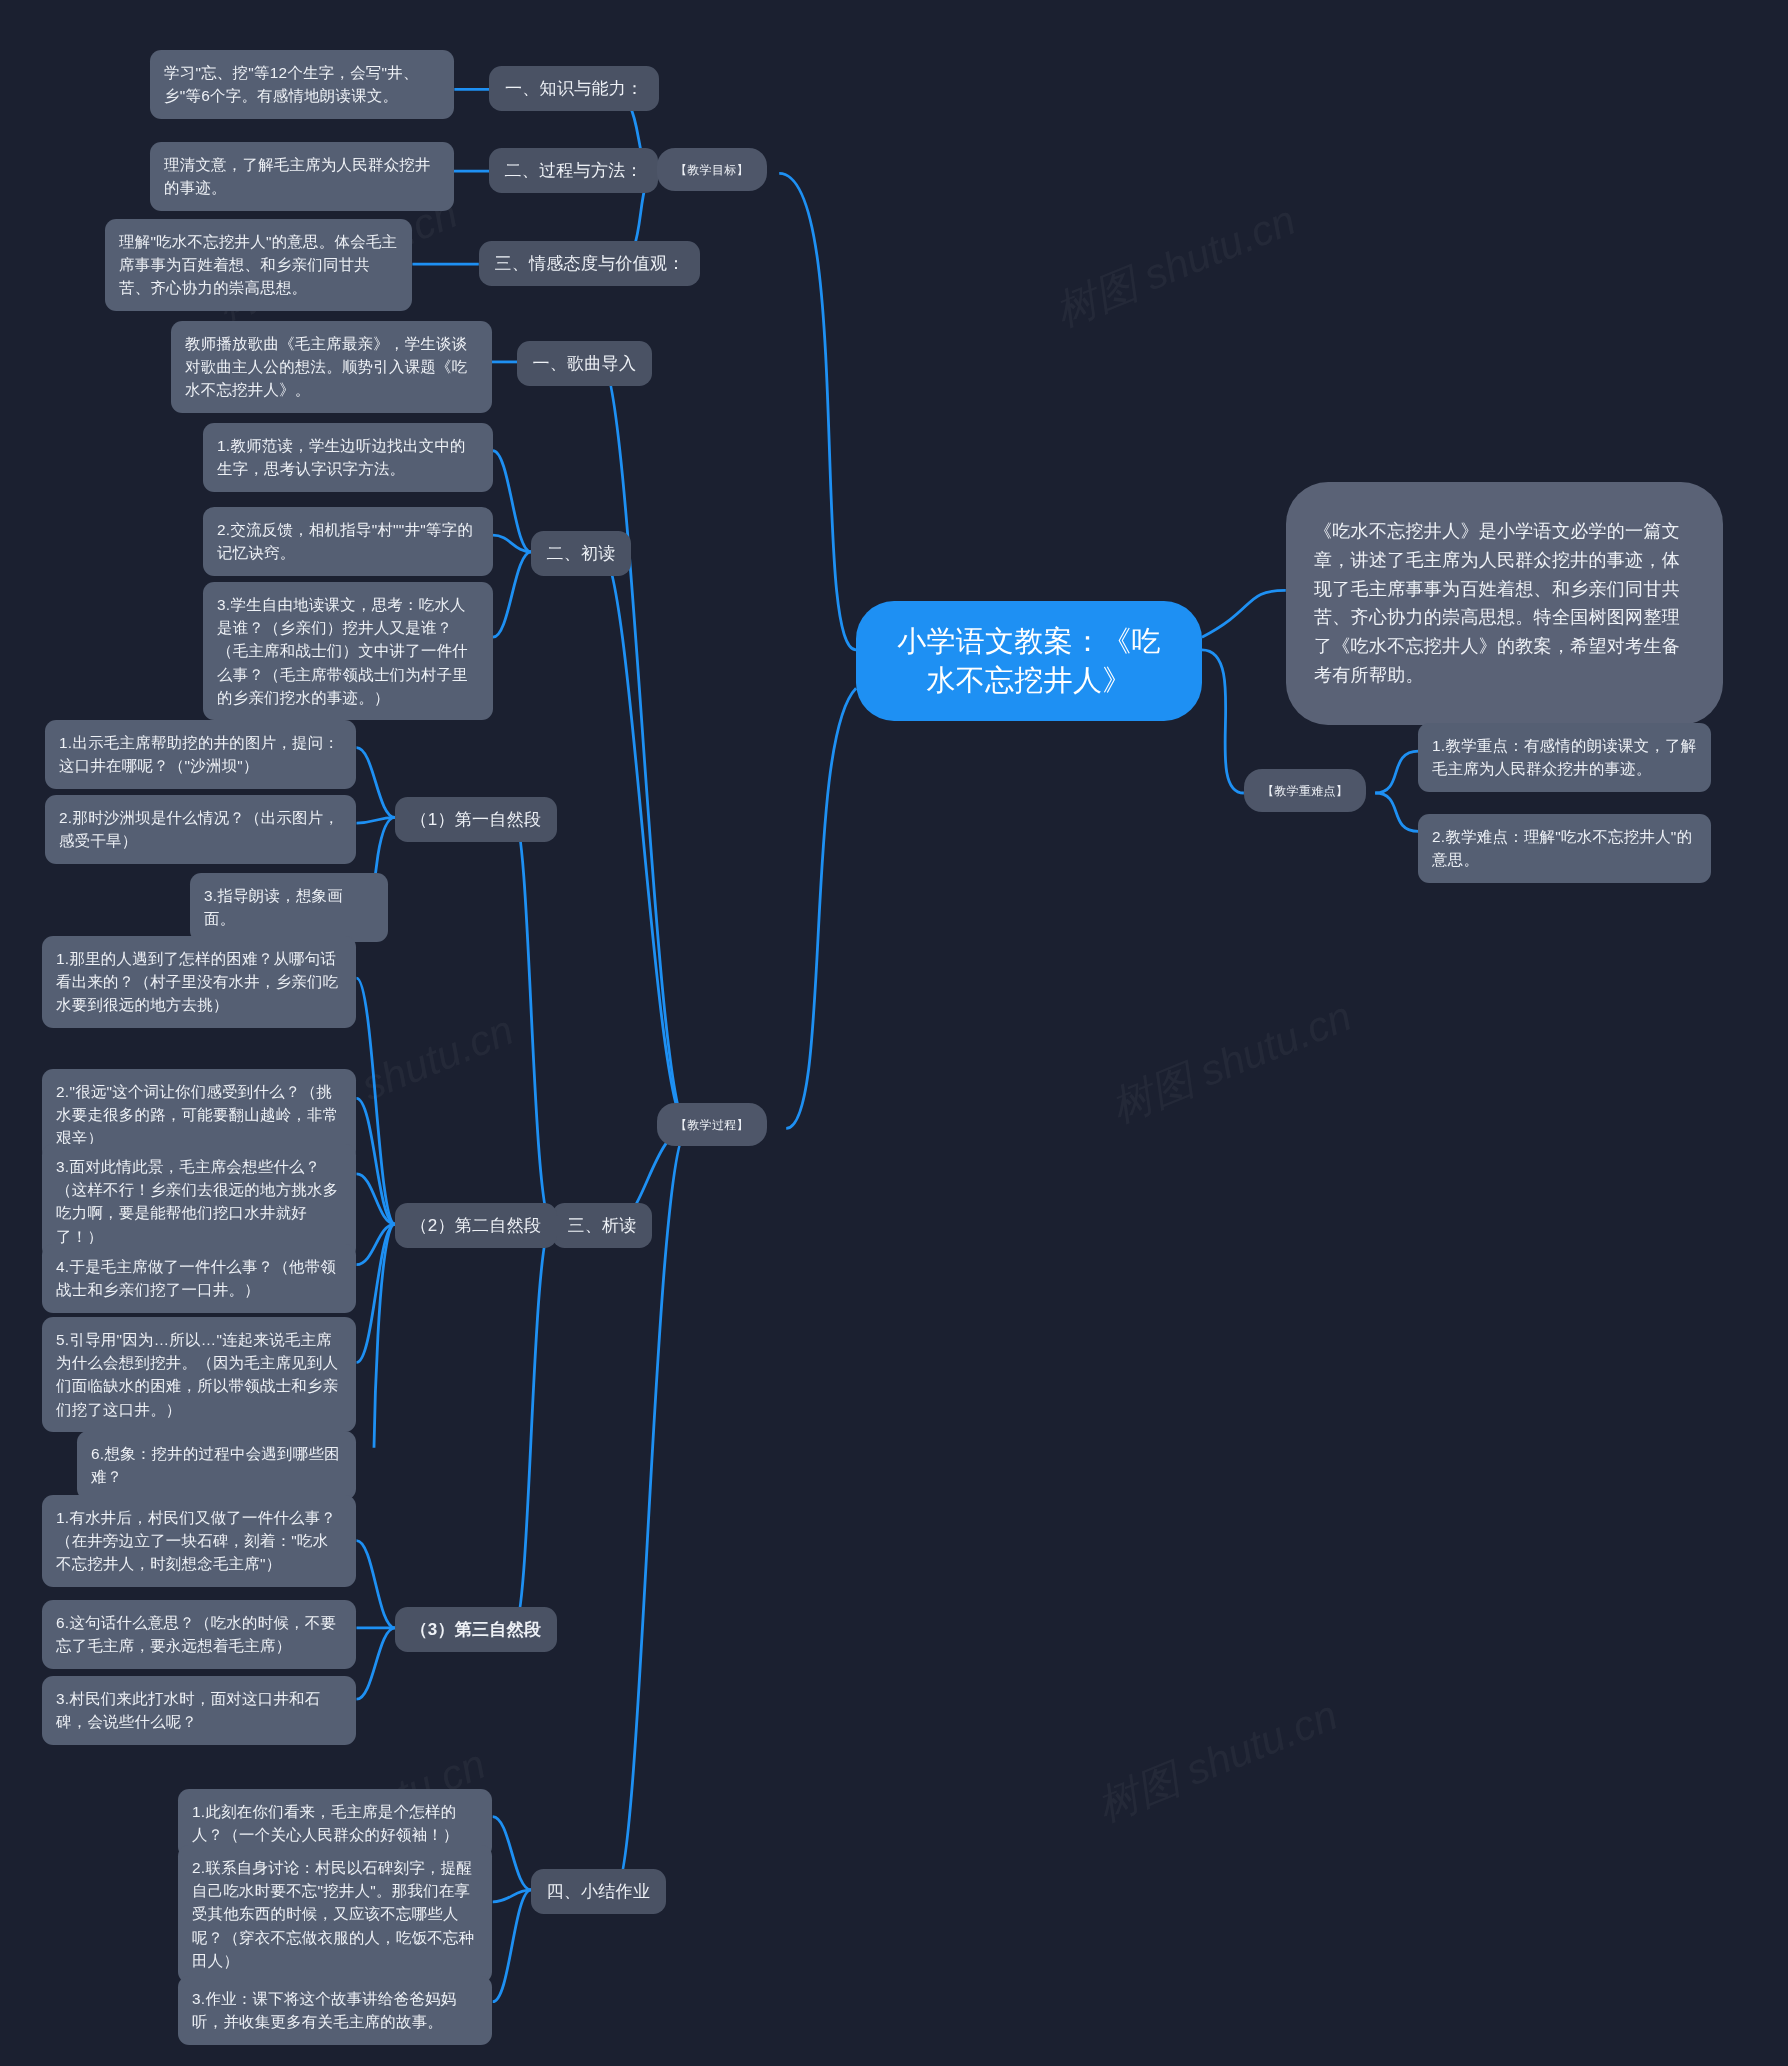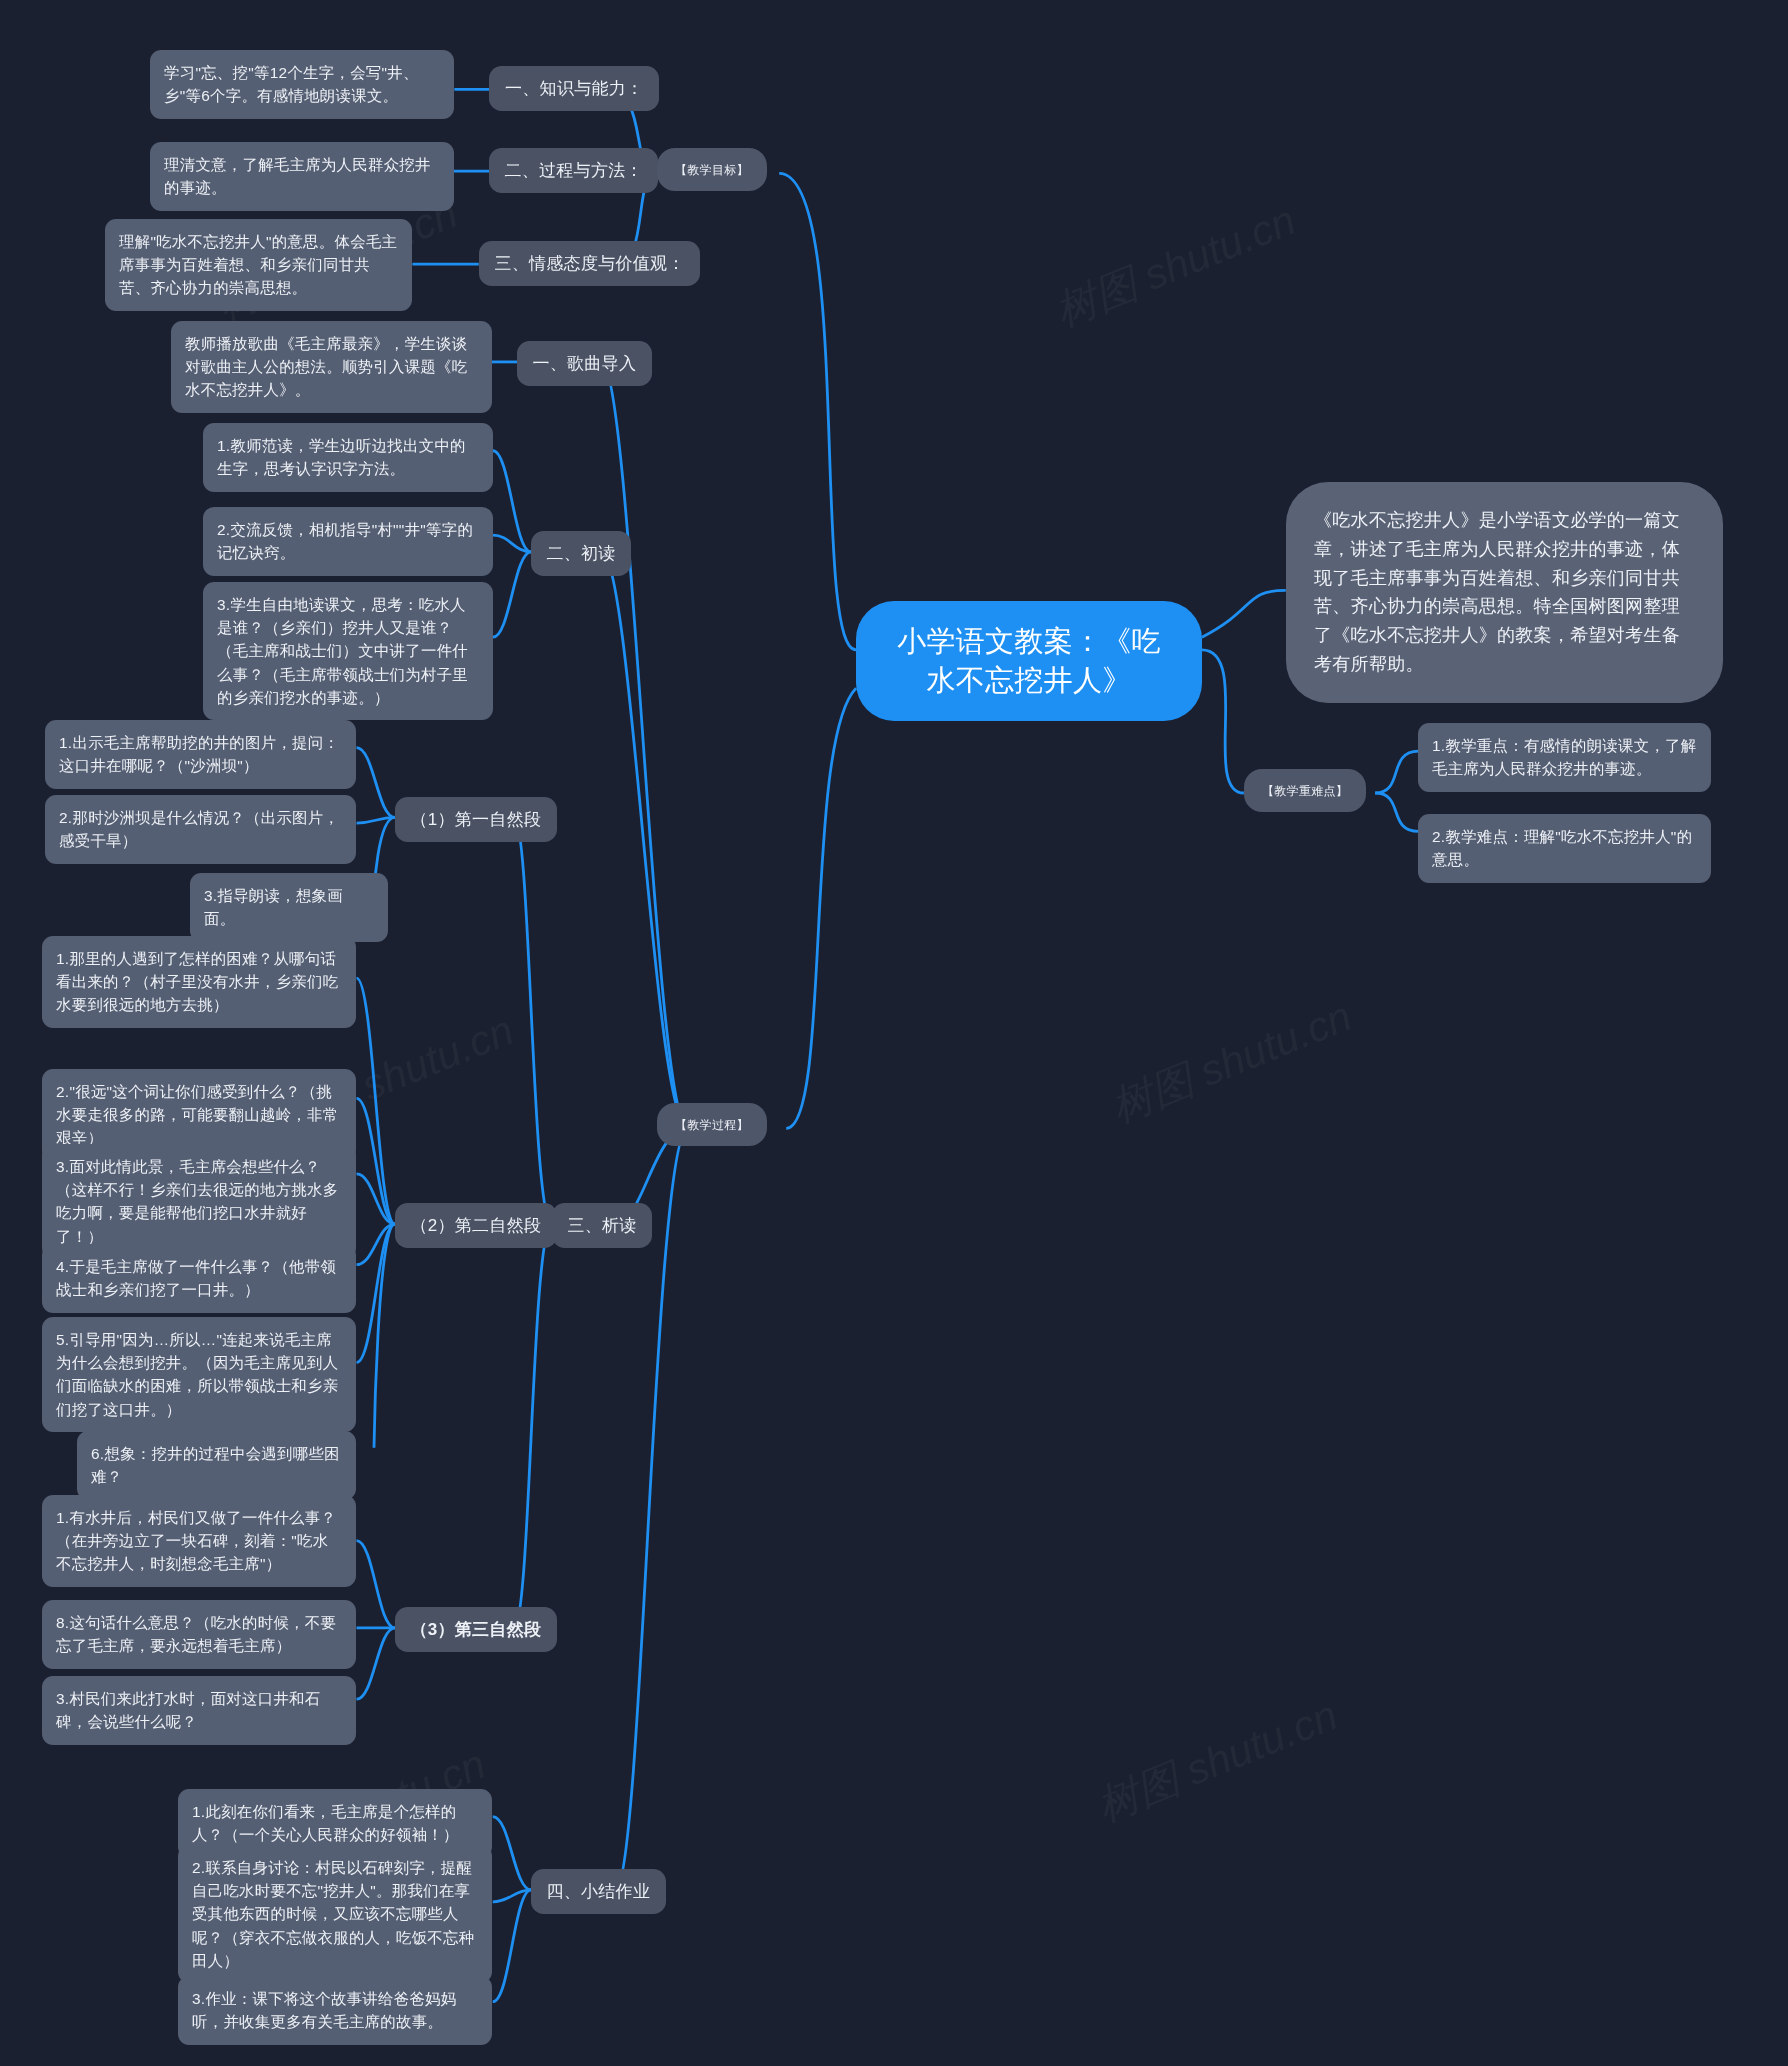--- a/index.html
+++ b/index.html
@@ -6,21 +6,21 @@
   body{font-family:"Liberation Sans","DejaVu Sans",sans-serif;}
   #canvas{position:relative;width:1789px;height:2066px;background:#1b2030;overflow:hidden;}
   svg#wires{position:absolute;left:0;top:0;width:1789px;height:2066px;pointer-events:none;}
   .node{position:absolute;box-sizing:border-box;background:#555f73;color:#eef1f6;
         border-radius:11.2px;padding:11.2px 14px;line-height:1.5;letter-spacing:0.3px;}
   .leaf{font-size:15.4px;}
   .branch{background:#4a5264;font-size:17px;text-align:center;padding:9.8px 15.4px;border-radius:12.6px;}
   .section{background:#4e5669;font-size:12px;text-align:center;padding:12.6px 18px;border-radius:18px;}
   .root{background:#1e90f3;color:#fff;font-size:29px;text-align:center;
         border-radius:38px;padding:21px 31px;line-height:1.35;}
-  .summary{background:#5a6276;border-radius:42px;font-size:18px;line-height:1.6;padding:24px 28px;}
+  .summary{background:#5a6276;border-radius:42px;font-size:18px;line-height:1.6;padding:35px 28px;}
   .wm{position:absolute;color:rgba(255,255,255,.045);font-size:42px;font-style:italic;
       transform:rotate(-22deg);pointer-events:none;user-select:none;white-space:nowrap;}
 </style>
 </head>
 <body>
 
 <div id="canvas">
 
   <div class="wm" style="left:210px;top:231px;">树图 shutu.cn</div>
   <div class="wm" style="left:1048px;top:238px;">树图 shutu.cn</div>
@@ -125,21 +125,21 @@
   <div class="node branch" style="left:395px;top:1203px;">（2）第二自然段</div>
   <div class="node leaf" style="left:42px;top:936px;width:314px;">1.那里的人遇到了怎样的困难？从哪句话看出来的？（村子里没有水井，乡亲们吃水要到很远的地方去挑）</div>
   <div class="node leaf" style="left:42px;top:1069px;width:314px;">2."很远"这个词让你们感受到什么？（挑水要走很多的路，可能要翻山越岭，非常艰辛）</div>
   <div class="node leaf" style="left:42px;top:1144px;width:314px;">3.面对此情此景，毛主席会想些什么？（这样不行！乡亲们去很远的地方挑水多吃力啊，要是能帮他们挖口水井就好了！）</div>
   <div class="node leaf" style="left:42px;top:1244px;width:314px;">4.于是毛主席做了一件什么事？（他带领战士和乡亲们挖了一口井。）</div>
   <div class="node leaf" style="left:42px;top:1317px;width:314px;">5.引导用"因为…所以…"连起来说毛主席为什么会想到挖井。（因为毛主席见到人们面临缺水的困难，所以带领战士和乡亲们挖了这口井。）</div>
   <div class="node leaf" style="left:77px;top:1431px;width:279px;">6.想象：挖井的过程中会遇到哪些困难？</div>
 
   <div class="node branch" style="left:395px;top:1607px;font-weight:bold;">（3）第三自然段</div>
   <div class="node leaf" style="left:42px;top:1495px;width:314px;">1.有水井后，村民们又做了一件什么事？（在井旁边立了一块石碑，刻着："吃水不忘挖井人，时刻想念毛主席"）</div>
-  <div class="node leaf" style="left:42px;top:1600px;width:314px;">8.这句话什么意思？（吃水的时候，不要忘了毛主席，要永远想着毛主席）</div>
+  <div class="node leaf" style="left:42px;top:1600px;width:314px;">6.这句话什么意思？（吃水的时候，不要忘了毛主席，要永远想着毛主席）</div>
   <div class="node leaf" style="left:42px;top:1676px;width:314px;">3.村民们来此打水时，面对这口井和石碑，会说些什么呢？</div>
 
   <div class="node branch" style="left:531px;top:1869px;">四、小结作业</div>
   <div class="node leaf" style="left:178px;top:1789px;width:314px;">1.此刻在你们看来，毛主席是个怎样的人？（一个关心人民群众的好领袖！）</div>
   <div class="node leaf" style="left:178px;top:1845px;width:314px;">2.联系自身讨论：村民以石碑刻字，提醒自己吃水时要不忘"挖井人"。那我们在享受其他东西的时候，又应该不忘哪些人呢？（穿衣不忘做衣服的人，吃饭不忘种田人）</div>
   <div class="node leaf" style="left:178px;top:1976px;width:314px;">3.作业：课下将这个故事讲给爸爸妈妈听，并收集更多有关毛主席的故事。</div>
 
 </div>
 
 

